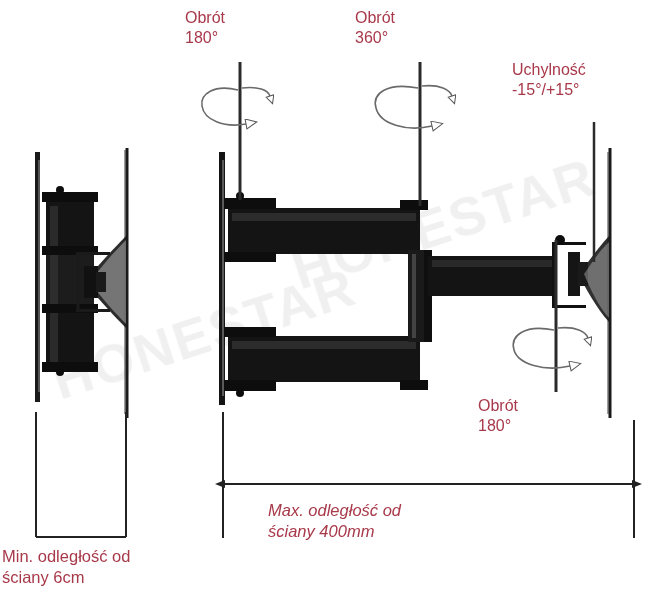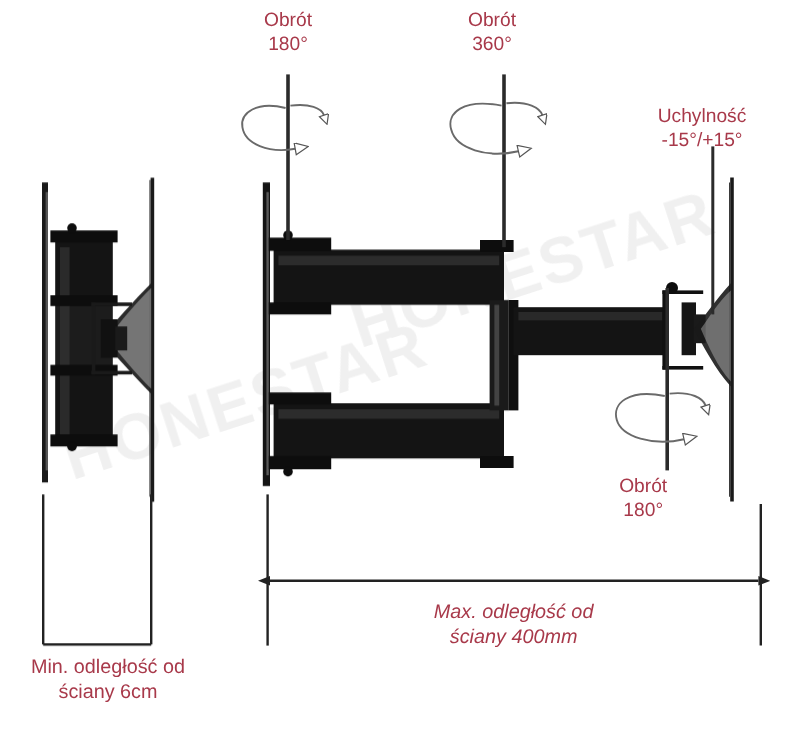--- a/index.html
+++ b/index.html
@@ -10,28 +10,27 @@
   }
   #stage{position:absolute;left:0;top:0;width:659px;height:610px;}
   #stage svg{position:absolute;left:0;top:0;}
 
   .lbl{
     position:absolute;
     color:#a8394a;
     font-family:"Liberation Sans", sans-serif;
     font-size:16px;
     line-height:20px;
-    text-align:center;
     white-space:pre-line;
     letter-spacing:0px;
   }
   .lbl.big{font-size:16.5px;line-height:21px;}
   #lbl-rot180-left{left:185px;top:8px;width:110px;}
   #lbl-rot360{left:355px;top:8px;width:110px;}
-  #lbl-tilt{left:512px;top:60px;width:146px;margin-top:28px;}
+  #lbl-tilt{left:512px;top:60px;width:146px;}
   #lbl-rot180-right{left:478px;top:396px;width:116px;}
   #lbl-min{left:2px;top:546px;width:176px;}
   #lbl-max{left:268px;top:500px;width:320px;font-style:italic;}
 </style>
 </head>
 <body>
 
 <div id="stage">
 
   <svg width="659" height="610" viewBox="0 0 659 610">

